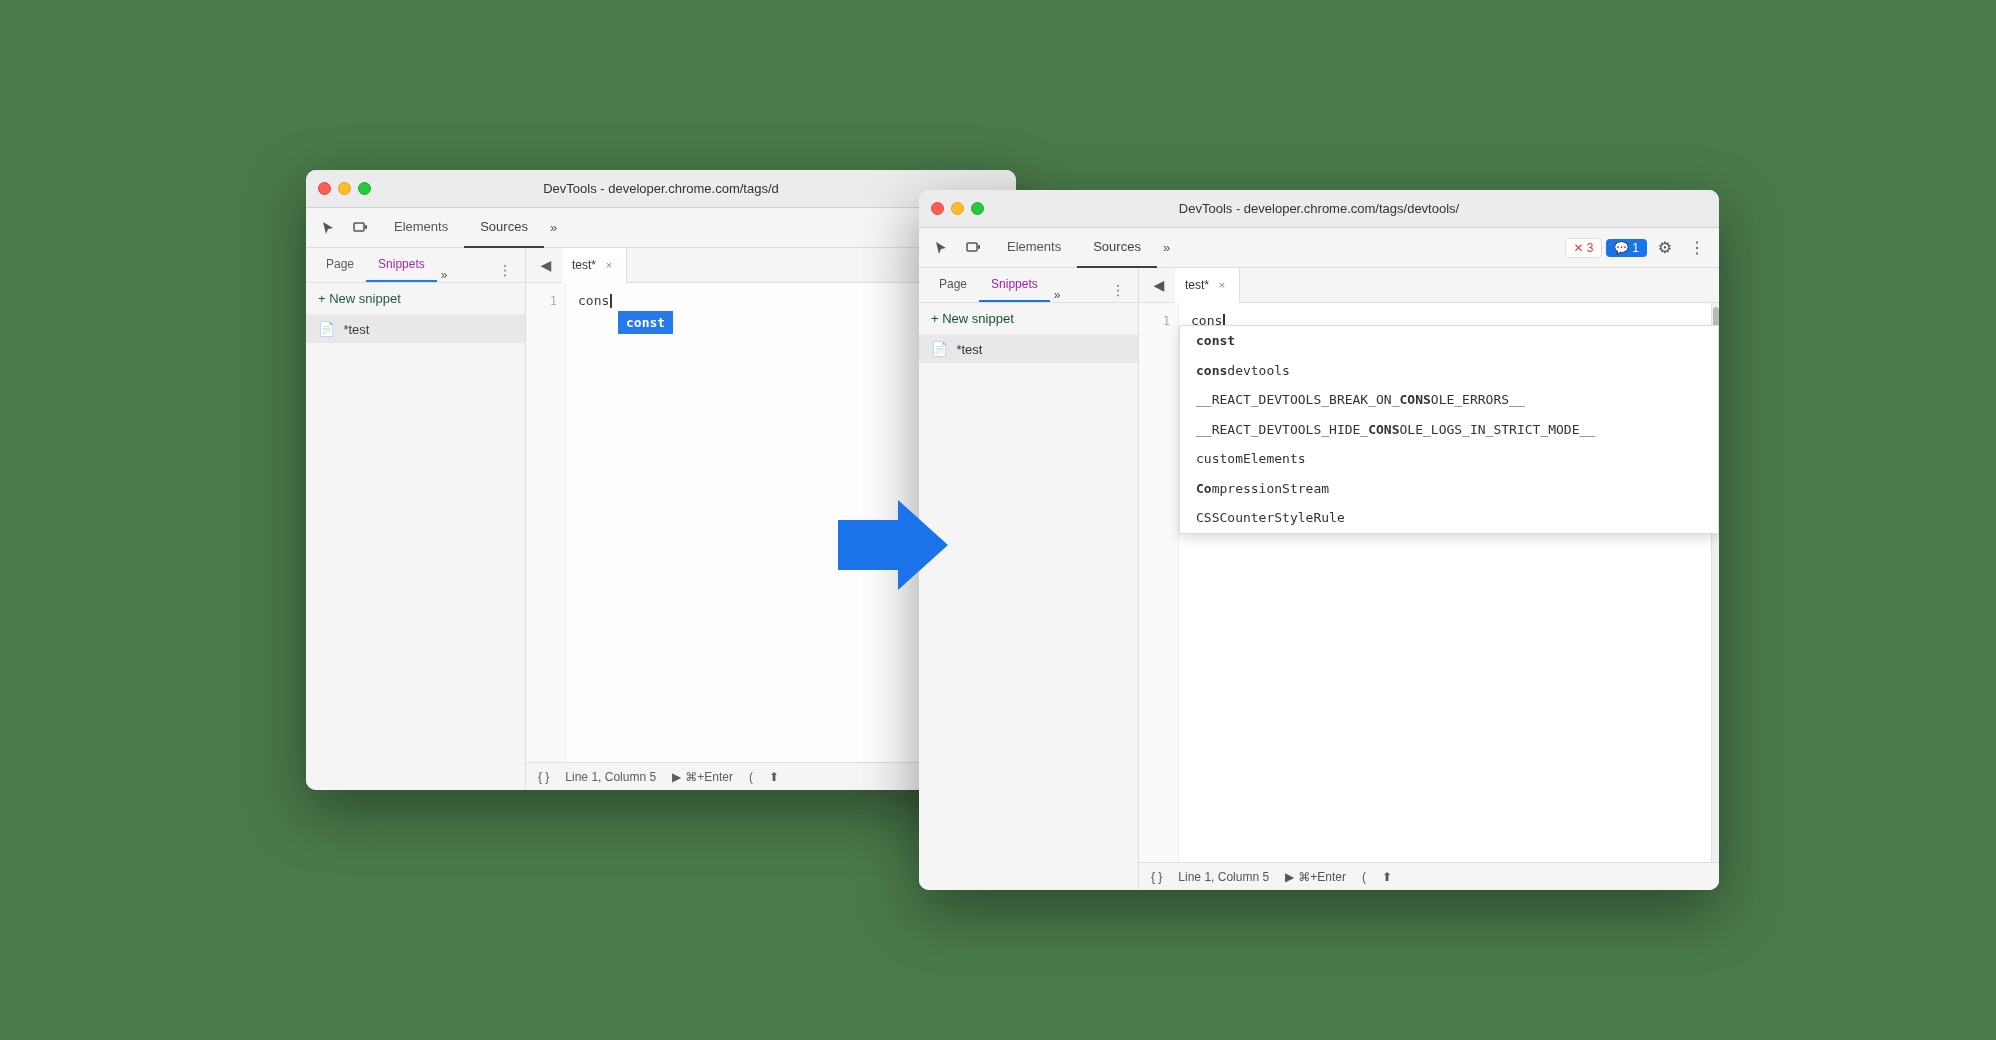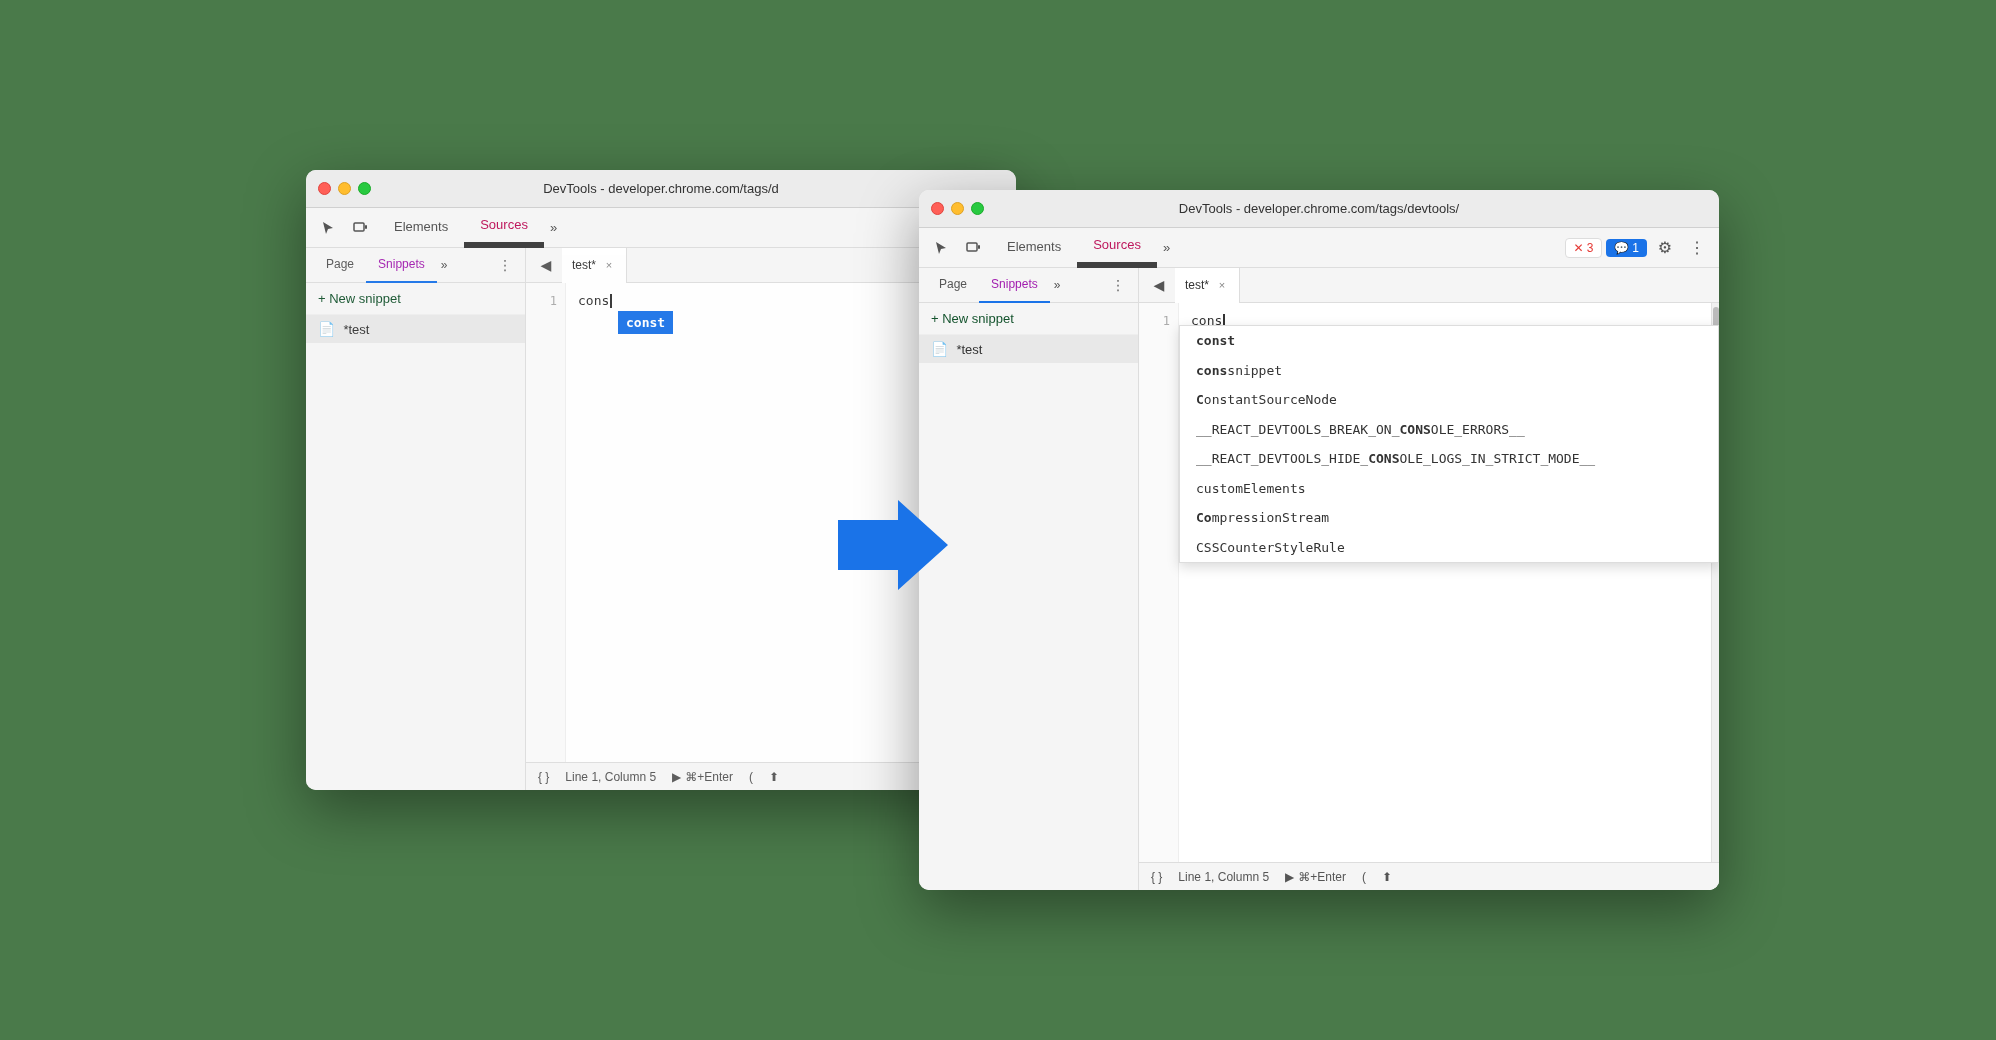--- a/index.html
+++ b/index.html
@@ -120,22 +120,22 @@
       height: 40px;
       display: flex;
       align-items: center;
       font-size: 13px;
       color: #555;
       cursor: pointer;
       border-bottom: 2px solid transparent;
     }
 
     .tab-item.active {
-      color: #be185d;
-      border-bottom: 6px solid #404040;
+      color: #404040;
+      border-bottom: 2px solid #404040;
     }
 
     .toolbar-more {
       font-size: 13px;
       color: #555;
       padding: 4px 6px;
       cursor: pointer;
     }
 
     .toolbar-right {
@@ -178,21 +178,21 @@
     .left-panel {
       width: 220px;
       background: #f5f5f5;
       border-right: 1px solid #ddd;
       display: flex;
       flex-direction: column;
     }
 
     .panel-tabs {
       display: flex;
-      align-items: center;
+      align-items: flex-end;
       height: 35px;
       padding: 0 8px;
       border-bottom: 1px solid #ddd;
       gap: 0;
     }
 
     .panel-tab {
       padding: 0 12px;
       height: 35px;
       display: flex;
@@ -614,24 +614,21 @@
               <span class="code-typed">cons</span>
               <span class="cursor"></span>
             </div>
 
             <div class="autocomplete-dropdown" style="top:22px; left:0; right:0; width:calc(100% + 8px);">
 
               <div class="autocomplete-item">
                 <span style="font-weight:bold;">const</span>
               </div>
               <div class="autocomplete-item">
-                <span style="font-weight:bold;">cons</span><span>snippet</span>
-              </div>
-              <div class="autocomplete-item">
-                <span style="font-weight:bold;">C</span><span>onstantSourceNode</span>
+                <span style="font-weight:bold;">cons</span><span>devtools</span>
               </div>
               <div class="autocomplete-item">
                 __REACT_DEVTOOLS_BREAK_ON_<span style="font-weight:bold;">CONS</span>OLE_ERRORS__
               </div>
               <div class="autocomplete-item">
                 __REACT_DEVTOOLS_HIDE_<span style="font-weight:bold;">CONS</span>OLE_LOGS_IN_STRICT_MODE__
               </div>
               <div class="autocomplete-item">
                 customElements
               </div>

